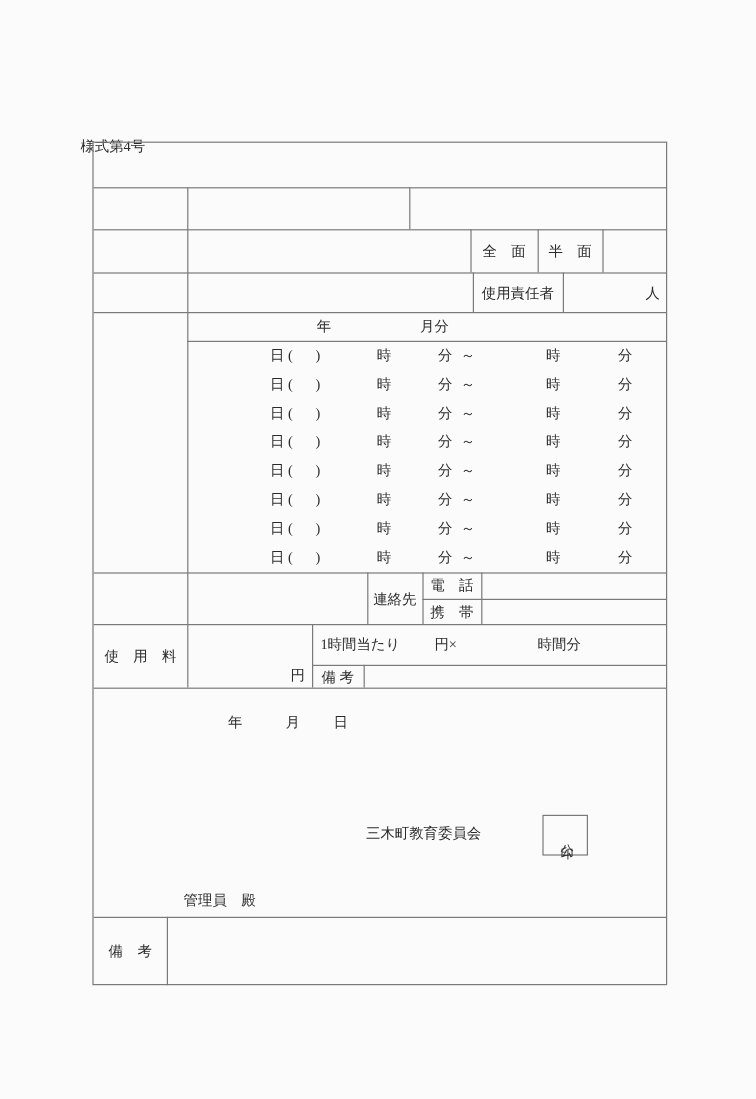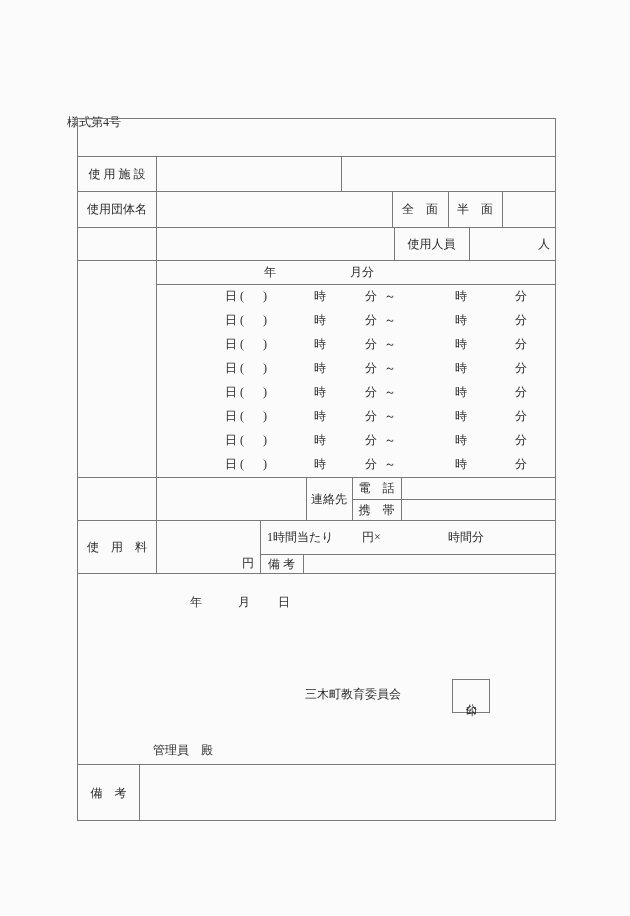--- a/index.html
+++ b/index.html
@@ -67,32 +67,30 @@
     <div class="vl" style="left:316px;top:108px;height:33px;"></div>
     <div class="vl" style="left:391px;top:108px;height:33px;"></div>
     <div class="vl" style="left:228px;top:358px;height:43px;"></div>
     <div class="vl" style="left:274px;top:358px;height:43px;"></div>
     <div class="vl" style="left:323px;top:358px;height:43px;"></div>
     <div class="vl" style="left:182px;top:401px;height:53px;"></div>
     <div class="vl" style="left:225px;top:435px;height:19px;"></div>
     <div class="vl" style="left:61px;top:645px;height:57px;"></div>
 
 
-    <div class="cell" style="left:0;top:37px;width:78px;height:35px;">使 用 施 設</div>
     <div class="blank" style="left:78px;top:37px;width:185px;height:35px;"></div>
     <div class="blank" style="left:263px;top:37px;width:214px;height:35px;"></div>
 
-    <div class="cell" style="left:0;top:72px;width:78px;height:36px;">使用団体名</div>
     <div class="blank" style="left:78px;top:72px;width:236px;height:36px;"></div>
     <div class="cell" style="left:314px;top:72px;width:56px;height:36px;">全　面</div>
     <div class="cell" style="left:370px;top:72px;width:54px;height:36px;">半　面</div>
     <div class="blank" style="left:424px;top:72px;width:53px;height:36px;"></div>
 
     <div class="blank" style="left:78px;top:108px;width:238px;height:33px;"></div>
-    <div class="cell" style="left:316px;top:108px;width:75px;height:33px;">使用人員</div>
+    <div class="cell" style="left:316px;top:108px;width:75px;height:33px;">使用責任者</div>
     <div class="cell right" style="left:391px;top:108px;width:86px;height:33px;padding-right:5px;">人</div>
 
     <span class="abs" style="left:186px;top:147px;">年</span>
     <span class="abs" style="left:272px;top:147px;">月分</span>
 
     <div id="schedule-rows">
         <div class="sched-row" style="top: 165px;">
         <span style="left:69px;">日 (</span>
         <span style="left:107px;">)</span>
         <span style="left:158px;">時</span>

